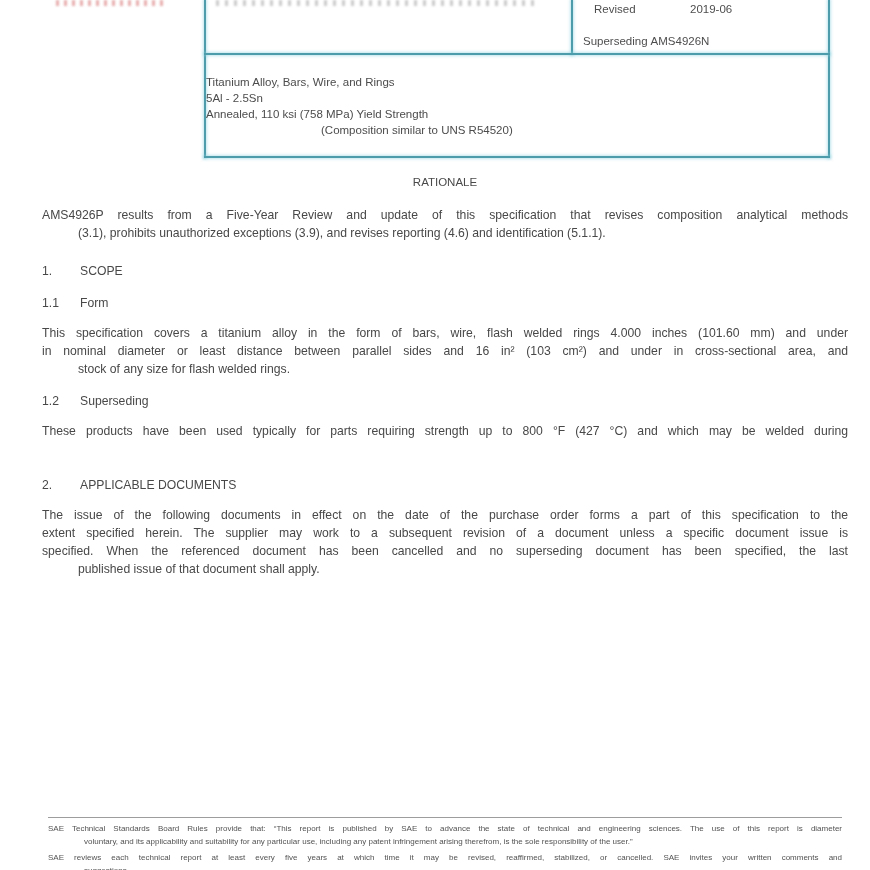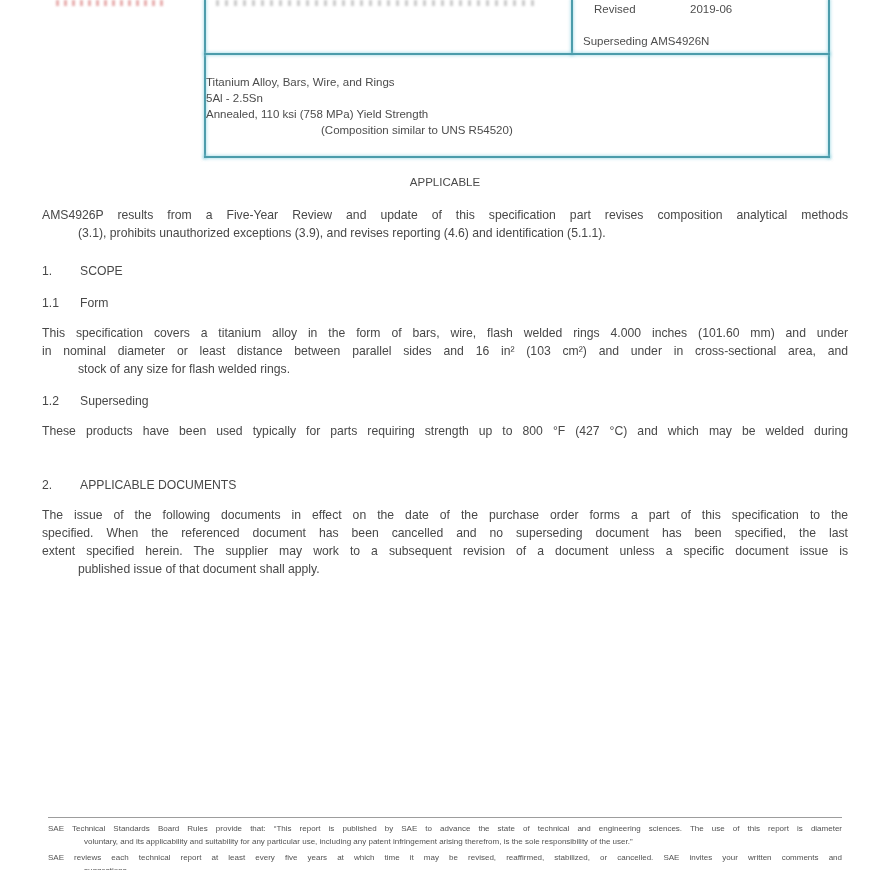--- a/index.html
+++ b/index.html
@@ -104,23 +104,23 @@
     <span class="lab">Superseding</span><span class="val">AMS4926N</span>
   </div>
 
   <div class="title-text">
     <div>Titanium Alloy, Bars, Wire, and Rings</div>
     <div>5Al - 2.5Sn</div>
     <div>Annealed, 110 ksi (758 MPa) Yield Strength</div>
     <div class="shift-right">(Composition similar to UNS R54520)</div>
   </div>
 
-  <div class="rationale-h">APPLICABLE</div>
+  <div class="rationale-h">RATIONALE</div>
   <div class="block" style="top:206px">
-    <div class="jline">AMS4926P results from a Five-Year Review and update of this specification part revises composition analytical methods</div>
+    <div class="jline">AMS4926P results from a Five-Year Review and update of this specification that revises composition analytical methods</div>
     <div class="lline">(3.1), prohibits unauthorized exceptions (3.9), and revises reporting (4.6) and identification (5.1.1).</div>
   </div>
 
   <div class="block sec-h" style="top:262px">
     <span class="num">1.</span><span>SCOPE</span>
   </div>
 
   <div class="block sec-h" style="top:294px">
     <span class="num">1.1</span><span>Form</span>
   </div>
@@ -135,22 +135,22 @@
   </div>
   <div class="block" style="top:422px">
     <div class="jline">These products have been used typically for parts requiring strength up to 800 °F (427 °C) and which may be welded during</div>
   </div>
 
   <div class="block sec-h" style="top:476px">
     <span class="num">2.</span><span>APPLICABLE DOCUMENTS</span>
   </div>
   <div class="block" style="top:506px">
     <div class="jline">The issue of the following documents in effect on the date of the purchase order forms a part of this specification to the</div>
+    <div class="jline">extent specified herein. The supplier may work to a subsequent revision of a document unless a specific document issue is</div>
     <div class="jline">specified. When the referenced document has been cancelled and no superseding document has been specified, the last</div>
-    <div class="jline">extent specified herein. The supplier may work to a subsequent revision of a document unless a specific document issue is</div>
     <div class="lline">published issue of that document shall apply.</div>
   </div>
 
   <div class="frule"></div>
   <div class="fblock" style="top:822px">
     <div class="jline">SAE Technical Standards Board Rules provide that: “This report is published by SAE to advance the state of technical and engineering sciences. The use of this report is diameter</div>
     <div class="lline">voluntary, and its applicability and suitability for any particular use, including any patent infringement arising therefrom, is the sole responsibility of the user.”</div>
   </div>
   <div class="fblock" style="top:851px">
     <div class="jline">SAE reviews each technical report at least every five years at which time it may be revised, reaffirmed, stabilized, or cancelled. SAE invites your written comments and</div>

